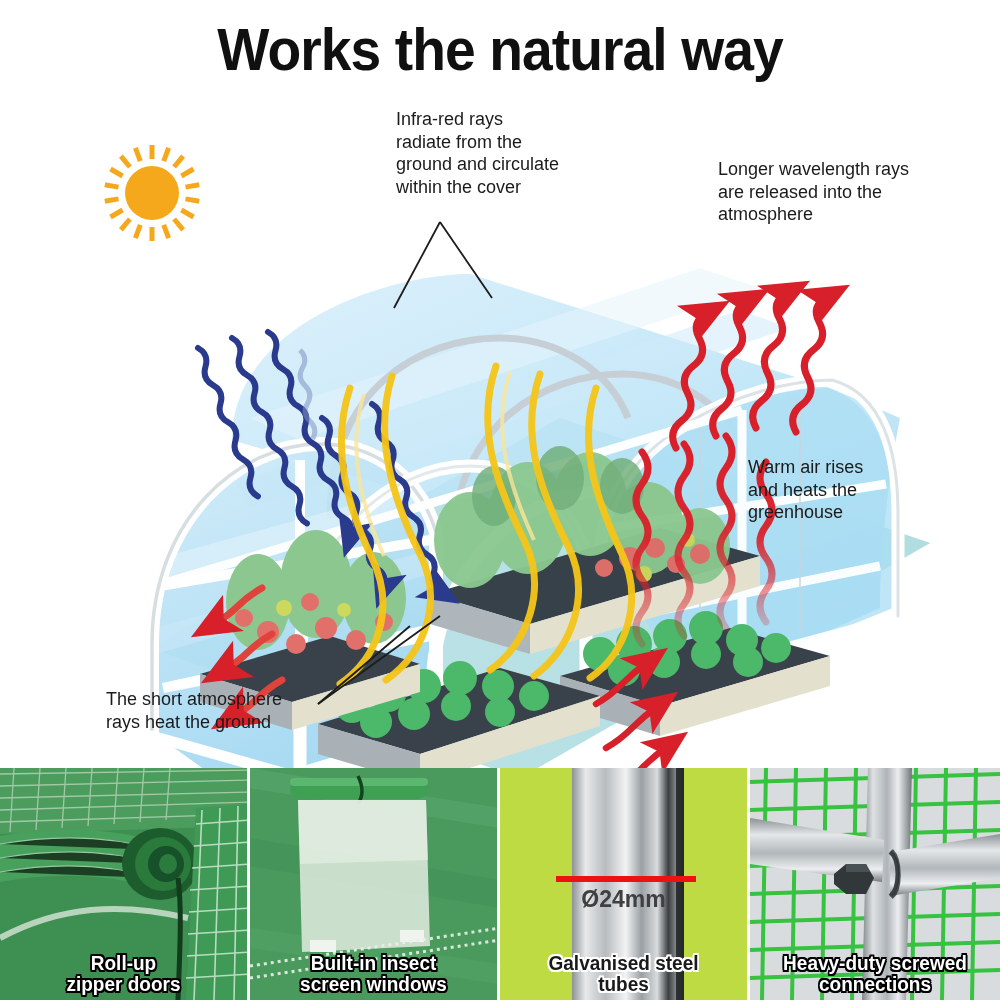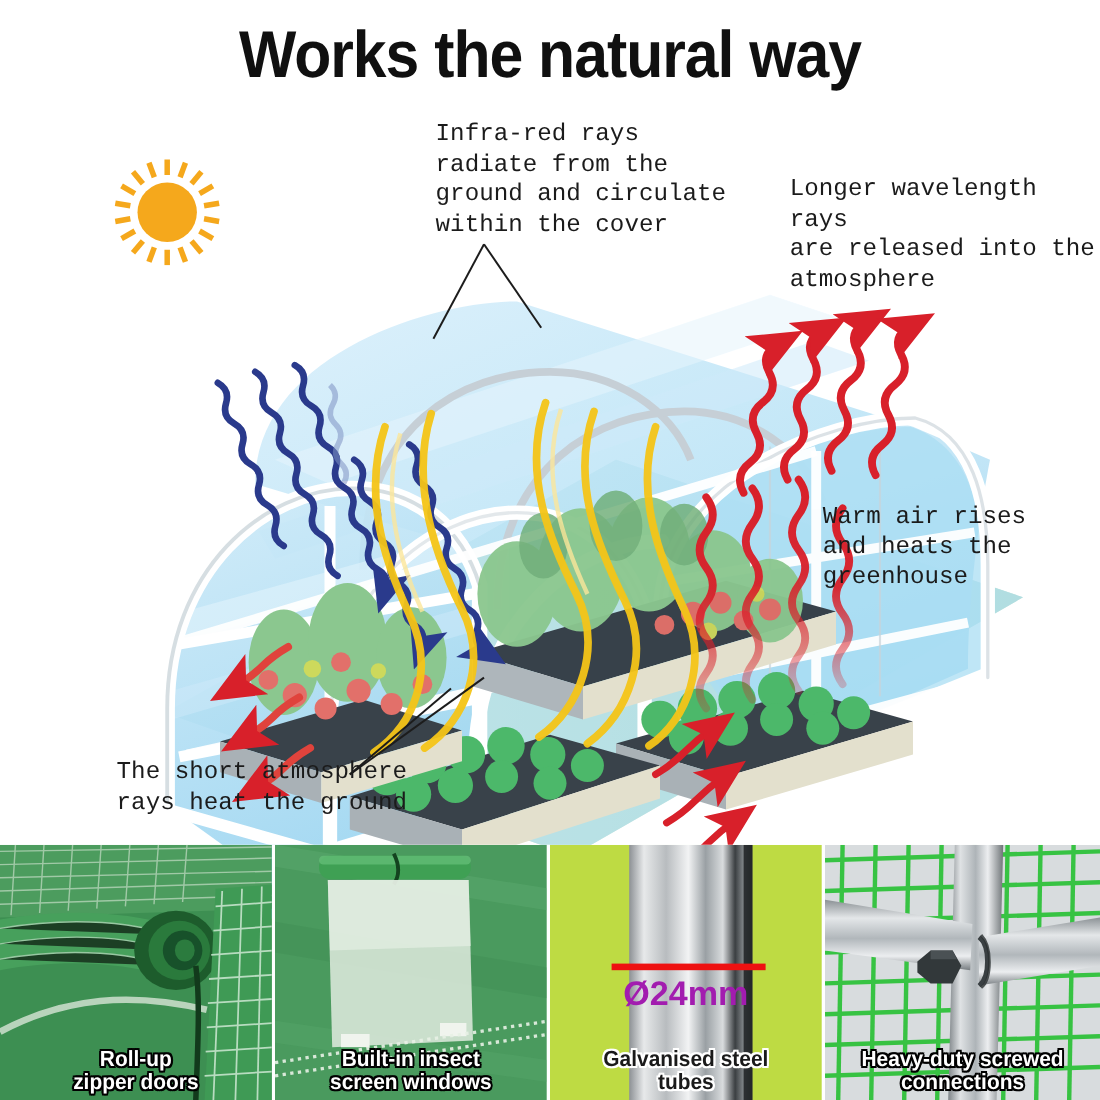--- a/index.html
+++ b/index.html
@@ -18,22 +18,22 @@
     transform: scaleX(0.92); transform-origin: center top;
   }
 
   
   .illo { position: absolute; left: 0; top: 88px; width: 1000px; height: 680px; }
   .illo svg { display:block; }
 
   
   .ann {
     position: absolute;
-    font-family: Liberation Mono, monospace;
-    font-size: 22px; line-height: 1.26; color: #1b1b1b;
+    font-family: Liberation Sans, sans-serif;
+    font-size: 18px; line-height: 1.26; color: #1b1b1b;
     white-space: pre-line;
   }
   #ann-sun      { left: 218px; top: 166px; }
   #ann-infrared { left: 396px; top: 108px; }
   #ann-longer   { left: 718px; top: 142px; margin-top: 16px; }
   #ann-warm     { left: 748px; top: 456px; }
   #ann-shortwl  { left: 106px; top: 688px; }
 
   
   .strip { position: absolute; left: 0; top: 768px; width: 1000px; height: 232px; display: flex; }
@@ -59,21 +59,21 @@
   .caption.dark {
     color: #1a1a1a;
     text-shadow:
       -1.6px -1.6px 0 #fff, 1.6px -1.6px 0 #fff,
       -1.6px  1.6px 0 #fff, 1.6px  1.6px 0 #fff,
        0 -2px 0 #fff, 0 2px 0 #fff, -2px 0 0 #fff, 2px 0 0 #fff;
   }
 
   .dim-label {
     position: absolute; left: 0; top: 118px; width: 100%;
-    text-align: center; font-weight: 700; font-size: 31px; color: #a21caf;
+    text-align: center; font-weight: 700; font-size: 23px; color: #404040;
     font-family: "Liberation Sans", sans-serif;
   }
   .dim-rule {
     position: absolute; left: 56px; top: 108px; width: 140px; height: 6px;
     background: #ee1111;
   }
 </style>
 </head>
 <body>
 

